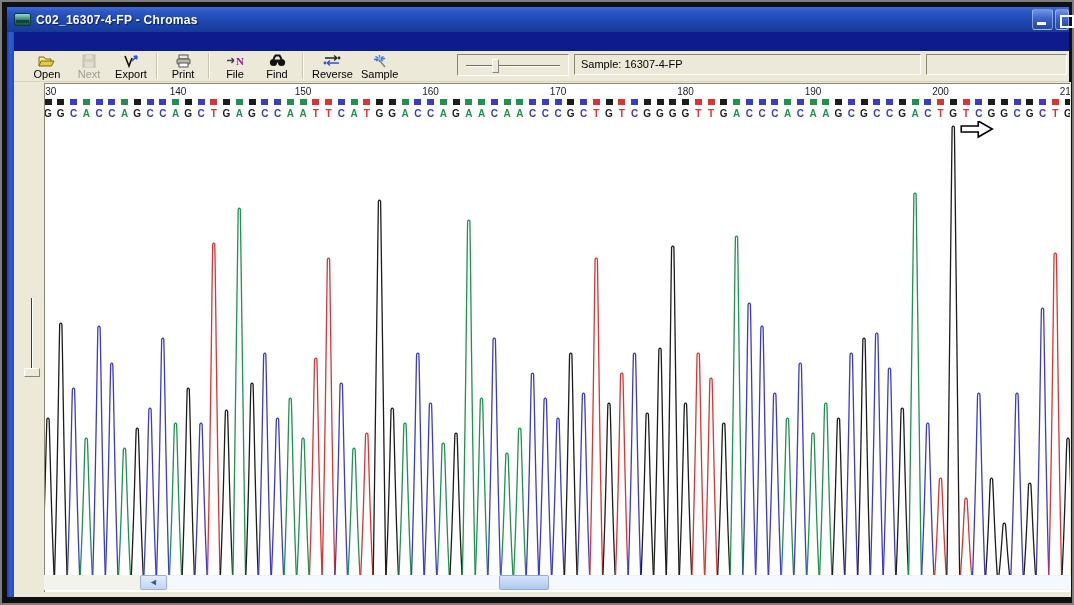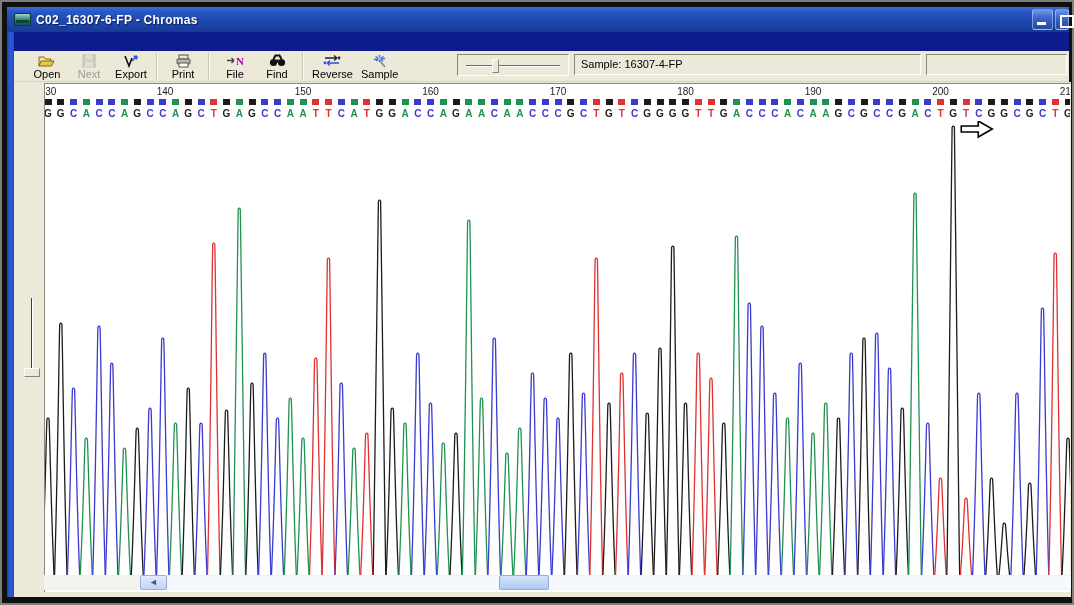--- a/index.html
+++ b/index.html
@@ -87,21 +87,21 @@
 </style>
 </head>
 <body>
 
 <div class="screen">
   <div class="win">
     <div class="win-border-left"></div>
 
     <div class="titlebar">
       <span class="title-icon"></span>
-      <span class="title-text">C02_16307-6-FP - Chromas</span>
+      <span class="title-text">C02_16307-4-FP - Chromas</span>
       <span class="title-buttons">
         <span class="tb-btn min"></span>
         <span class="tb-btn max"></span>
       </span>
     </div>
 
 
     <div class="toolbar">
       <div class="tool-strip" id="toolstrip">
           <div class="tool-btn">
@@ -202,21 +202,21 @@
 
     <div class="content">
       <div class="leftcol">
         <div class="vslider-track"></div>
         <div class="vslider-thumb"></div>
       </div>
 
       <div class="plot-wrap">
         <div class="ruler" id="ruler">
             <span style="left: 3px;">130</span>
-            <span style="left: 120px;">140</span>
+            <span style="left: 133px;">140</span>
             <span style="left: 258px;">150</span>
             <span style="left: 385.5px;">160</span>
             <span style="left: 513px;">170</span>
             <span style="left: 640.5px;">180</span>
             <span style="left: 768px;">190</span>
             <span style="left: 895.5px;">200</span>
             <span style="left: 1023px;">210</span>
           </div>
         <div class="sqrow" id="sqrow">
             <i style="left: -0.5px; background: rgb(28, 28, 28);"></i>

